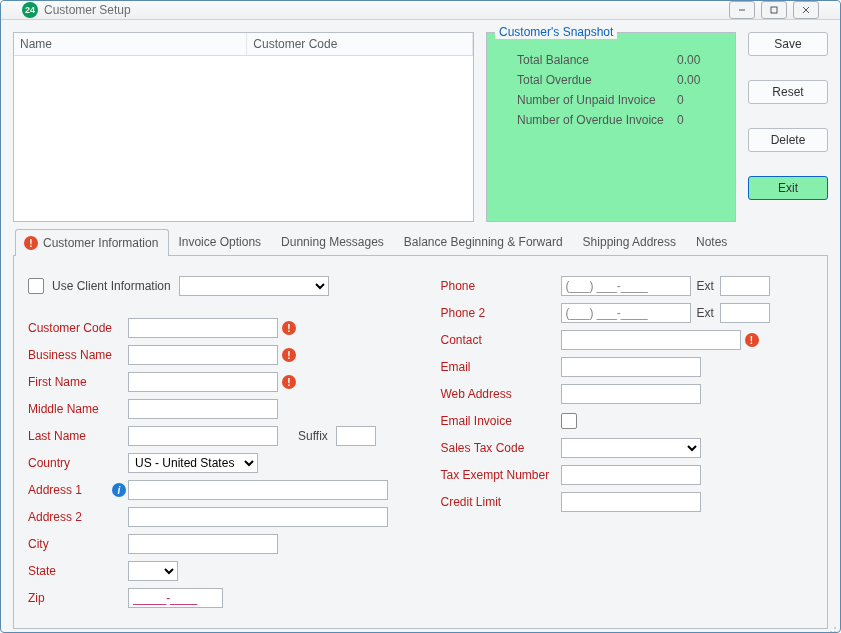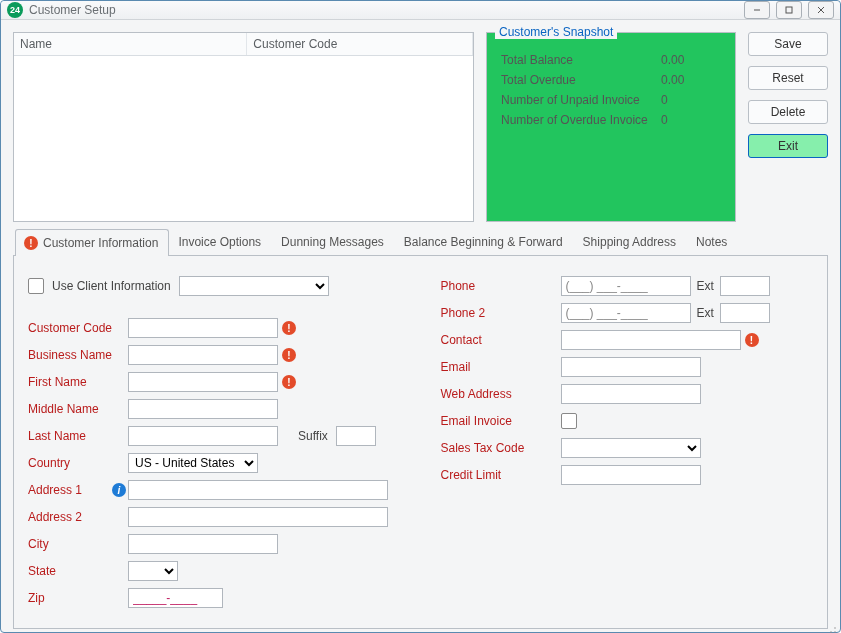--- a/index.html
+++ b/index.html
@@ -19,21 +19,21 @@
     background: #f4f5f6;
     position: relative;
     display: flex;
     flex-direction: column;
   }
   
   .titlebar {
     height: 26px;
     display: flex;
     align-items: center;
-    padding: 0 6px;
+    padding: 0 21px;
     background: linear-gradient(#f9fafb,#eef0f2);
     border-bottom: 1px solid #d0d4d8;
     border-top-left-radius: 4px;
     border-top-right-radius: 4px;
   }
   .app-icon {
     width: 16px; height: 16px;
     border-radius: 50%;
     background: #0a9b5b;
     display: inline-flex;
@@ -95,41 +95,41 @@
     border-bottom: 1px solid #eef0f2;
   }
   .grid-row div {
     padding: 4px 6px;
     border-right: 1px solid #f2f4f6;
   }
   .snapshot {
     width: 250px;
     border: 1px solid #b9bfc6;
     position: relative;
-    padding: 14px 10px 10px 14px;
+    padding: 14px 10px 10px 30px;
     box-sizing: border-box;
-    background: #22c55e;
+    background: #86efac;
   }
   .snapshot-legend {
     position: absolute;
     top: -8px;
     left: 8px;
     background: #f4f5f6;
     padding: 0 4px;
     color: #0a64c2;
     font-size: 12px;
   }
   .snap-row { display:flex; margin: 6px 0; font-size: 12px; color:#555; }
   .snap-label { width: 160px; }
   .snap-val { }
   .action-col {
     width: 80px;
     display: flex;
     flex-direction: column;
-    gap: 10px;
+    gap: 24px;
   }
   .action-btn {
     height: 24px;
     border: 1px solid #b9bfc6;
     background: #fafbfc;
     border-radius: 3px;
     font-size: 12px;
     color: #333;
     cursor: pointer;
   }
@@ -423,20 +423,24 @@
           </div>
           <div class="form-row">
             <span class="form-label wide">Email Invoice</span>
             <span class="check"></span>
           </div>
           <div class="form-row">
             <span class="form-label wide">Sales Tax Code</span>
             <select class="txt" style="width:140px;"></select>
           </div>
           <div class="form-row">
+            <span class="form-label wide">Tax Exempt Number</span>
+            <input class="txt" style="width: 140px;">
+          </div>
+          <div class="form-row">
             <span class="form-label wide">Credit Limit</span>
             <input class="txt" style="width: 140px;">
           </div>
         </div>
 
       </div>
     </div>
 
     <span class="resize-grip">
       <svg viewBox="0 0 12 12">

